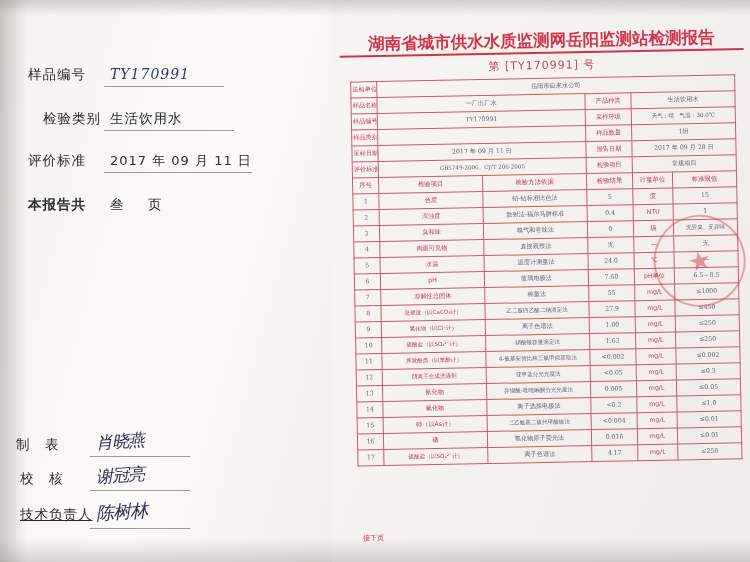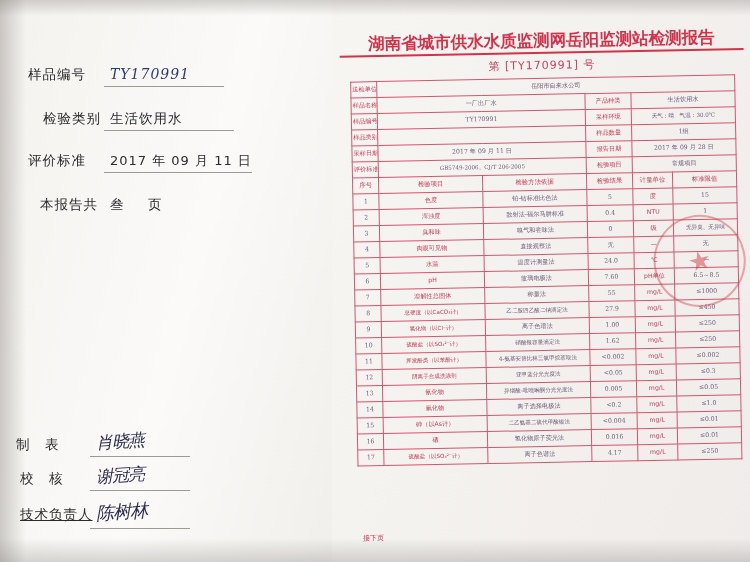--- a/index.html
+++ b/index.html
@@ -128,21 +128,21 @@
     <div class="ul" style="left:104px;top:86px;width:120px;"></div>
 
     <div class="stub-row" style="left:28px;top:110px;margin-left:15px;">检验类别</div>
     <div class="stub-val" style="position:absolute;left:110px;top:110px;font-size:13.5px;color:#2b2b33;">生活饮用水</div>
     <div class="ul" style="left:104px;top:130px;width:130px;"></div>
 
     <div class="stub-row" style="left:28px;top:152px;">评价标准</div>
     <div class="stub-val" style="position:absolute;left:110px;top:152px;font-size:13px;color:#2b2b33;">2017 年 09 月 11 日</div>
     <div class="ul" style="left:104px;top:172px;width:148px;"></div>
 
-    <div class="stub-row" style="left:40px;top:196px;">本报告共</div>
+    <div class="stub-row" style="left:28px;top:196px;font-weight:bold;">本报告共</div>
     <div class="stub-val" style="position:absolute;left:110px;top:196px;font-size:13.5px;">叁</div>
     <div class="stub-row" style="left:148px;top:196px;">页</div>
 
     <div class="stub-row" style="left:16px;top:436px;">制　表</div>
     <span class="sig" style="position:absolute;left:96px;top:430px;">肖晓燕</span>
     <div class="ul" style="left:90px;top:456px;width:100px;"></div>
 
     <div class="stub-row" style="left:20px;top:470px;font-family:Liberation Mono, monospace;">校　核</div>
     <span class="sig" style="position:absolute;left:96px;top:464px;">谢冠亮</span>
     <div class="ul" style="left:90px;top:490px;width:100px;"></div>

